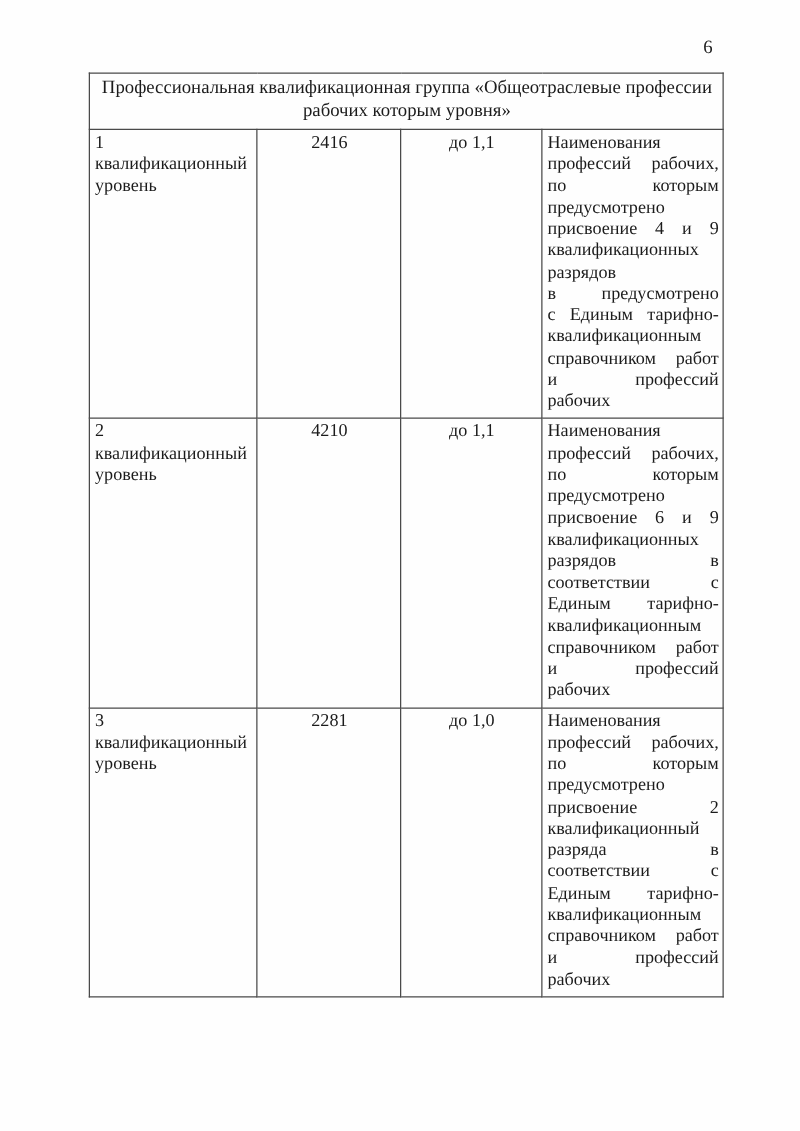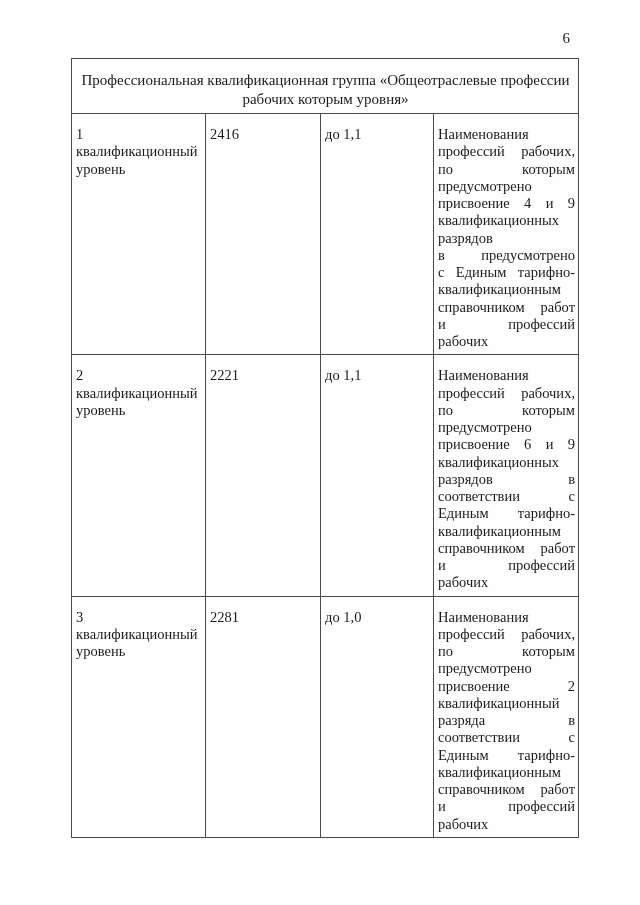--- a/index.html
+++ b/index.html
@@ -28,32 +28,32 @@
     border-collapse: collapse;
     table-layout: fixed;
     font-size: 14.5px;
     line-height: 17.25px;
     color: #1b1b1b;
   }
   table.doc-table td, table.doc-table th {
     border: 1px solid #4a4a4a;
     vertical-align: top;
     font-weight: normal;
-    padding: 12px 3px 4px 4px;
+    padding: 2px 3px 4px 4px;
   }
   th.hdr-cell {
     border-top: none;
     font-size: 15px;
     line-height: 19px;
     padding: 1px 2px 2px 2px;
   }
   th.hdr-cell div { text-align: center; }
   td.level-cell div { text-align: left; }
-  td.num-cell { }
-  td.coef-cell { text-align: left; }
+  td.num-cell { text-align: center; }
+  td.coef-cell { text-align: center; }
   td.desc-cell { padding-right: 4px; }
   td.desc-cell div {
     text-align: justify;
     text-align-last: justify;
   }
 </style>
 </head>
 <body>
 
 <div class="page">
@@ -99,21 +99,21 @@
             <div>рабочих</div>
           </td>
       </tr>
 
       <tr>
         <td class="level-cell">
             <div>2</div>
             <div>квалификационный</div>
             <div>уровень</div>
           </td>
-        <td class="num-cell">2221</td>
+        <td class="num-cell">4210</td>
         <td class="coef-cell">до 1,1</td>
         <td class="desc-cell">
             <div>Наименования</div>
             <div>профессий рабочих,</div>
             <div>по которым</div>
             <div>предусмотрено</div>
             <div>присвоение 6 и 9</div>
             <div>квалификационных</div>
             <div>разрядов в</div>
             <div>соответствии с</div>

